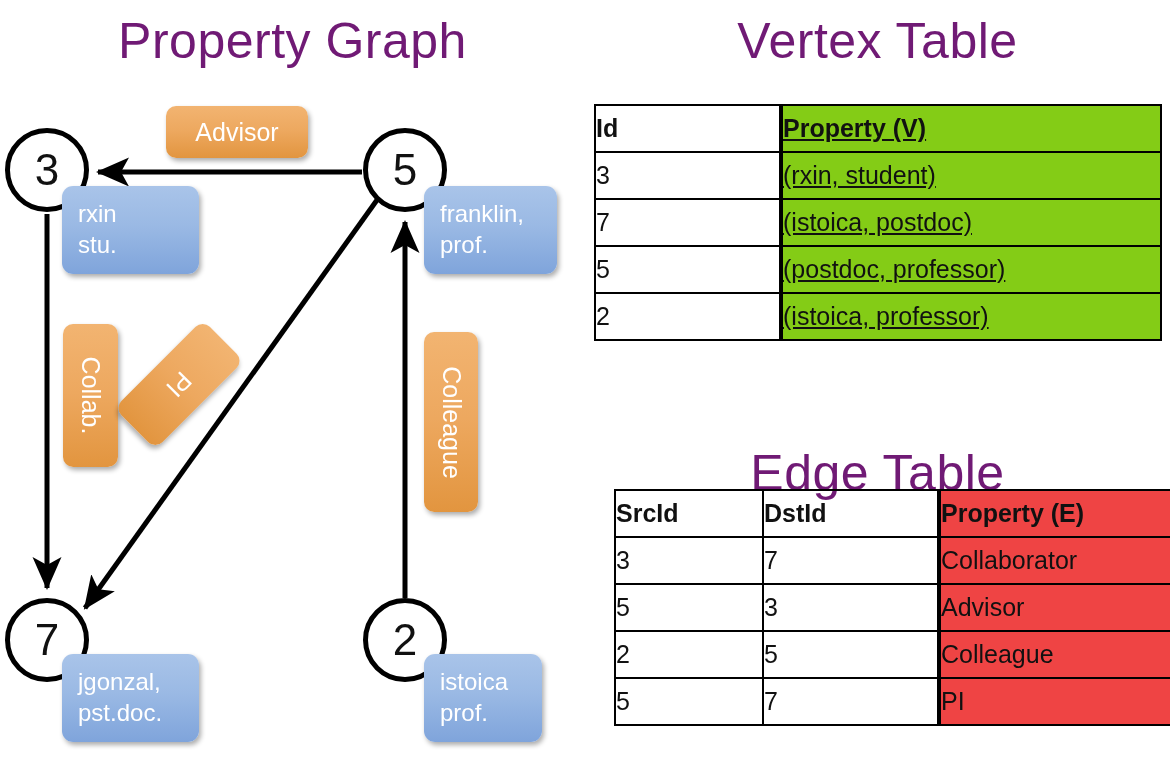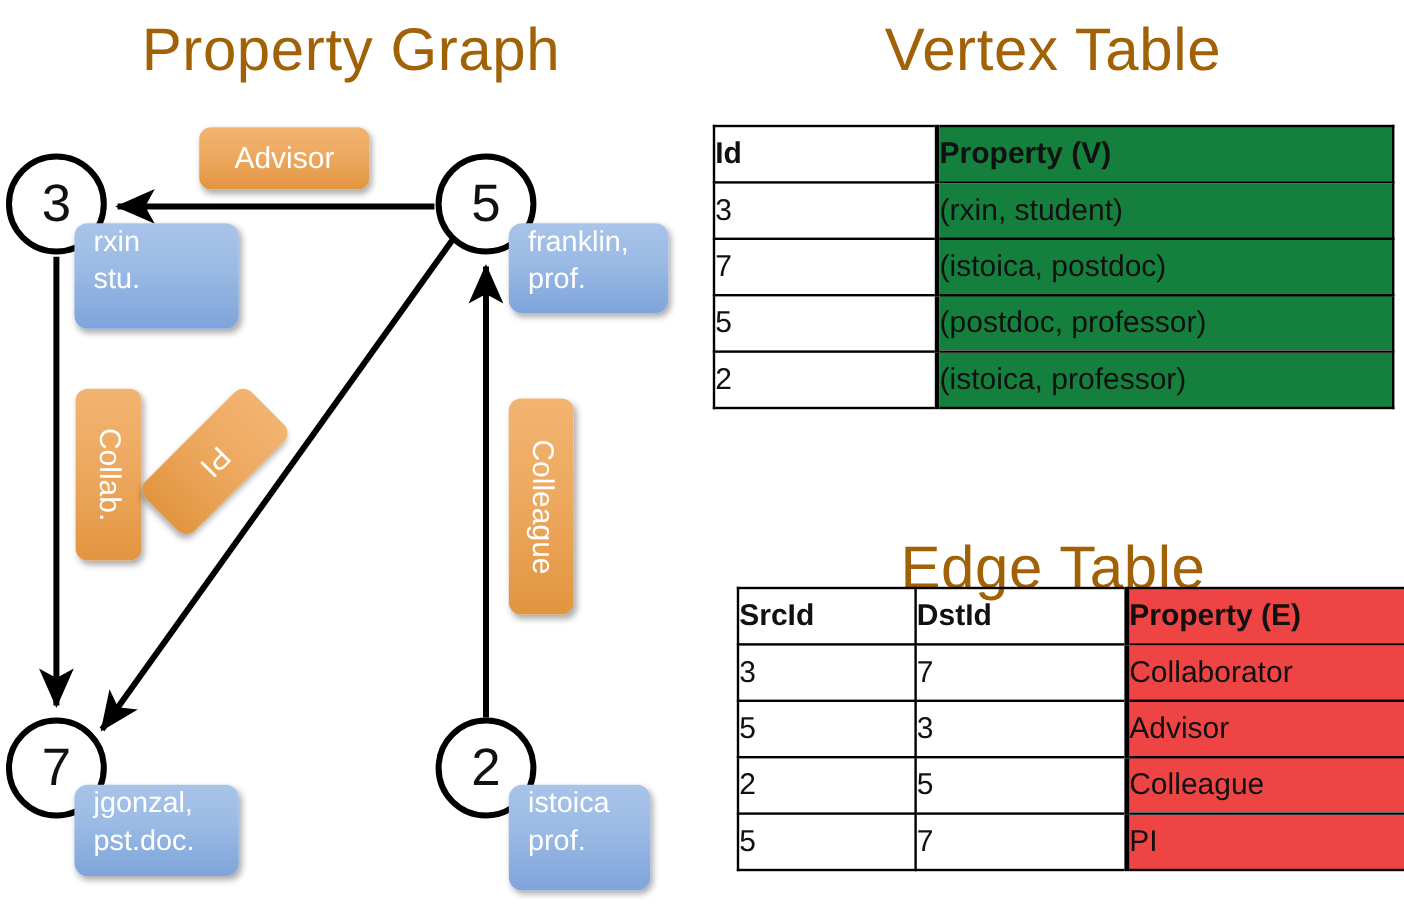--- a/index.html
+++ b/index.html
@@ -18,21 +18,21 @@
 
   
   .big-title {
     position: absolute;
     text-align: center;
     font-family: "Liberation Sans", sans-serif;
     font-weight: 300;
     font-size: 50px;
     line-height: 1;
     letter-spacing: 0.5px;
-    color: #a16207;
+    color: #701a75;
     white-space: nowrap;
   }
   #title-property-graph { left: 0px;   top: 16px;  width: 585px; }
   #title-vertex-table   { left: 585px; top: 16px;  width: 585px; }
   #title-edge-table     { left: 585px; top: 400px; width: 585px; margin-top: 48px; }
 
   
   #graph-panel {
     position: absolute;
     left: 0; top: 0;
@@ -67,28 +67,28 @@
 
   
   .bluebox {
     position: absolute;
     border-radius: 11px;
     background: linear-gradient(to bottom, #a9c4e9 0%, #9ab9e4 45%, #7fa4db 100%);
     box-shadow: 2px 3px 5px rgba(0,0,0,0.33);
     color: #ffffff;
     font-size: 24px;
     line-height: 1.30;
-    padding: 0 14px 12px 16px;
+    padding: 12px 14px 12px 16px;
     box-sizing: border-box;
     z-index: 6;
     font-weight: 400;
   }
   #bluebox-rxin     { left: 62px;  top: 186px; width: 137px; height: 88px; }
-  #bluebox-franklin { left: 424px; top: 186px; width: 133px; height: 75px; }
-  #bluebox-jgonzal  { left: 62px;  top: 654px; width: 137px; height: 76px; }
+  #bluebox-franklin { left: 424px; top: 186px; width: 133px; height: 88px; }
+  #bluebox-jgonzal  { left: 62px;  top: 654px; width: 137px; height: 88px; }
   #bluebox-istoica  { left: 424px; top: 654px; width: 118px; height: 88px; }
 
   
   .orangebox {
     position: absolute;
     border-radius: 10px;
     background: linear-gradient(to bottom, #f2b471 0%, #eda85f 48%, #e2953f 100%);
     box-shadow: 2px 3px 5px rgba(0,0,0,0.33);
     color: #ffffff;
     display: flex;
@@ -146,21 +146,21 @@
     font-weight: 400;
     white-space: nowrap;
     overflow: hidden;
   }
   .tbl th { font-weight: bold; }
 
   
   #vertex-table { left: 594px; top: 104px; width: 566px; }
   #vertex-table .col-id   { width: 186px; }
   #vertex-table .col-prop { width: 380px; }
-  #vertex-table .prop-cell { background: #15803d; }
+  #vertex-table .prop-cell { background: #84cc16; text-decoration: underline; }
   #vertex-table .sep-left { border-left: 4px solid #000; }
 
   
   #edge-table { left: 594px; top: 489px; width: 566px; margin-left: 20px; }
   #edge-table .col-src { width: 148px; }
   #edge-table .col-dst { width: 176px; }
   #edge-table .col-ep  { width: 242px; }
   #edge-table .prop-cell-e { background: #ef4444; }
   #edge-table .sep-left { border-left: 4px solid #000; }
 </style>

